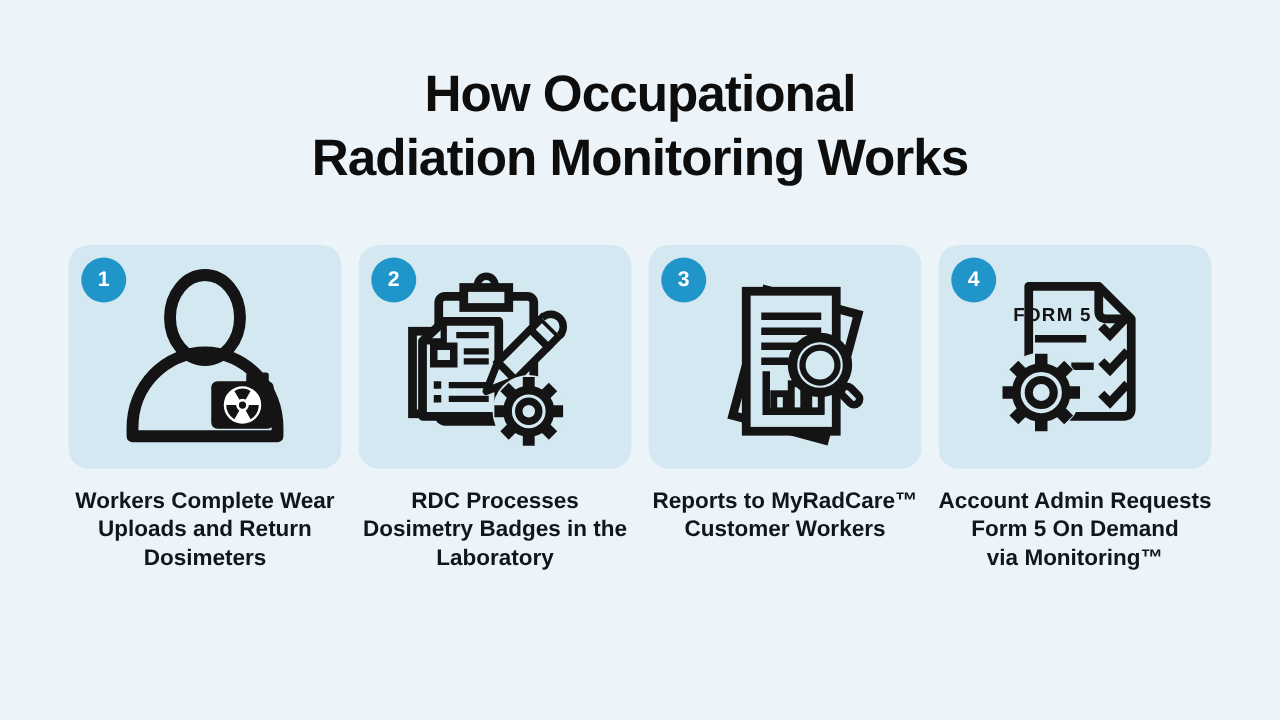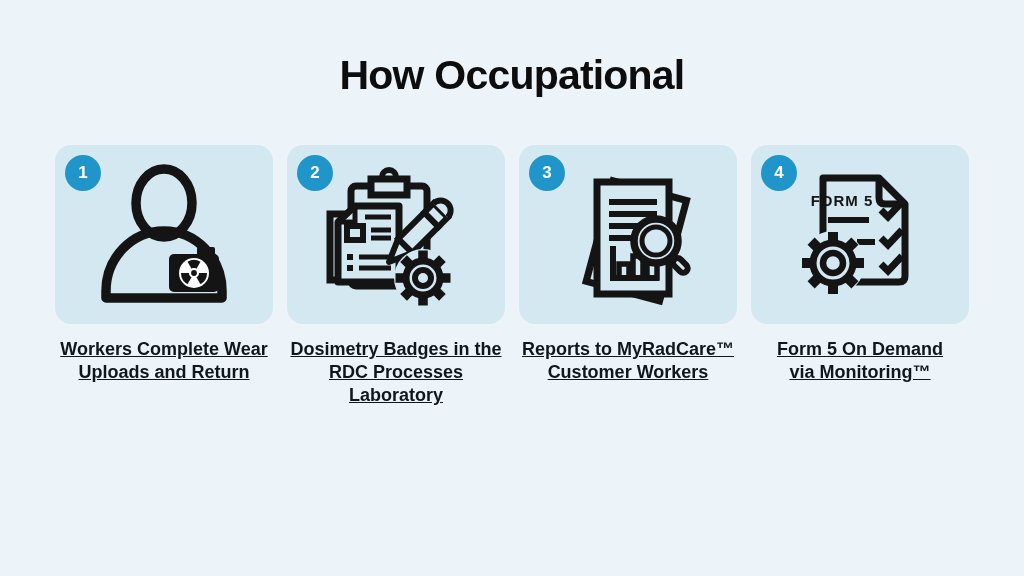--- a/index.html
+++ b/index.html
@@ -45,38 +45,38 @@
     display:flex; align-items:center; justify-content:center;
   }
   .icon{width:150px; height:150px; margin-top:4px;}
   .caption{
     margin:14px -10px 0;
     text-align:center;
     font-weight:bold;
     font-size:18px;
     line-height:23px;
     color:var(--caption-ink);
-    text-decoration:underline;
   }
   
   .st{stroke:var(--ink); fill:none;}
   .cf-st{stroke:var(--ink); fill:var(--card);}
   .cf{fill:var(--card);}
   .if{fill:var(--ink);}
   .svg-label{
     fill:var(--ink);
     font-family:"Liberation Sans","DejaVu Sans",sans-serif;
     font-weight:bold; font-size:15px; letter-spacing:1px;
   }
 </style>
 </head>
 <body>
 
 <h1 class="title">
   <span>How Occupational</span>
+  <span>Radiation Monitoring Works</span>
 </h1>
 
 <div class="steps">
 
   <div class="step">
     <div class="card">
       <div class="badge">1</div>
       <svg class="icon" viewBox="0 0 150 150">
         <ellipse class="st" cx="75" cy="41" rx="28" ry="34" stroke-width="9.5"></ellipse>
         <path class="st" d="M17,136 v-7 a58,60 0 0 1 116,0 v7 z" stroke-width="9.5" stroke-linejoin="round"></path>
@@ -85,20 +85,21 @@
         <circle cx="105" cy="111" r="15" fill="#ffffff"></circle>
         <path class="if" d="M105,111 L98.5,99.7 A13,13 0 0 1 111.5,99.7 Z"></path>
         <path class="if" d="M105,111 L118,111 A13,13 0 0 1 111.5,122.3 Z"></path>
         <path class="if" d="M105,111 L98.5,122.3 A13,13 0 0 1 92,111 Z"></path>
         <circle class="if" cx="105" cy="111" r="4" stroke="#ffffff" stroke-width="2.2"></circle>
       </svg>
     </div>
     <div class="caption">
       <div>Workers Complete Wear</div>
       <div>Uploads and Return</div>
+      <div>Dosimeters</div>
     </div>
   </div>
 
   <div class="step">
     <div class="card">
       <div class="badge">2</div>
       <svg class="icon" viewBox="0 0 150 150">
         <rect class="st" x="30" y="24" width="76" height="100" rx="5" stroke-width="7"></rect>
         <circle class="st" cx="68" cy="15" r="7" stroke-width="6"></circle>
         <rect class="cf-st" x="50" y="17" width="36" height="16" stroke-width="7"></rect>
@@ -129,22 +130,22 @@
           <line x1="85" y1="116" x2="74.5" y2="116"></line>
           <line x1="90" y1="104" x2="82.6" y2="96.6"></line>
           <line x1="102" y1="99" x2="102" y2="88.5"></line>
           <line x1="114" y1="104" x2="121.4" y2="96.6"></line>
         </g>
         <circle class="cf-st" cx="102" cy="116" r="17" stroke-width="7"></circle>
         <circle class="st" cx="102" cy="116" r="8" stroke-width="6"></circle>
       </svg>
     </div>
     <div class="caption">
+      <div>RDC Processes</div>
       <div>Dosimetry Badges in the</div>
-      <div>RDC Processes</div>
       <div>Laboratory</div>
     </div>
   </div>
 
   <div class="step">
     <div class="card">
       <div class="badge">3</div>
       <svg class="icon" viewBox="0 0 150 150">
         <g transform="rotate(15 80 76)">
           <rect class="st" x="46" y="26" width="76" height="104" stroke-width="7"></rect>
@@ -198,18 +199,19 @@
           <line x1="28" y1="101" x2="17" y2="101"></line>
           <line x1="33.9" y1="86.9" x2="26.1" y2="79.1"></line>
           <line x1="48" y1="81" x2="48" y2="70"></line>
           <line x1="62.1" y1="86.9" x2="69.9" y2="79.1"></line>
         </g>
         <circle class="cf-st" cx="48" cy="101" r="20" stroke-width="7"></circle>
         <circle class="st" cx="48" cy="101" r="10" stroke-width="6.5"></circle>
       </svg>
     </div>
     <div class="caption">
+      <div>Account Admin Requests</div>
       <div>Form 5 On Demand</div>
       <div>via Monitoring™</div>
     </div>
   </div>
 
 </div>
 
 </body></html>

